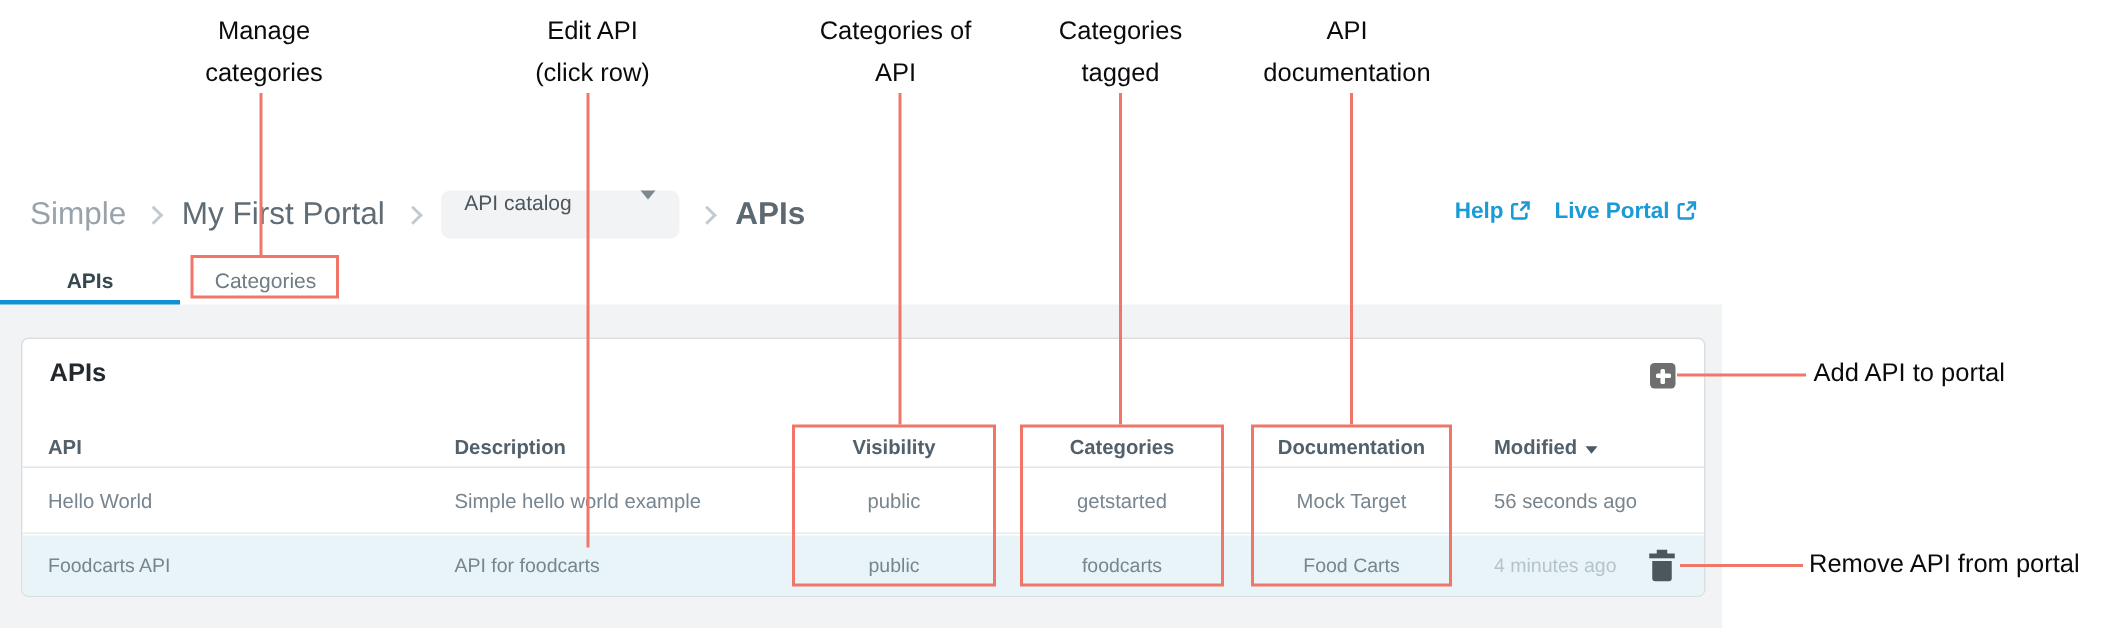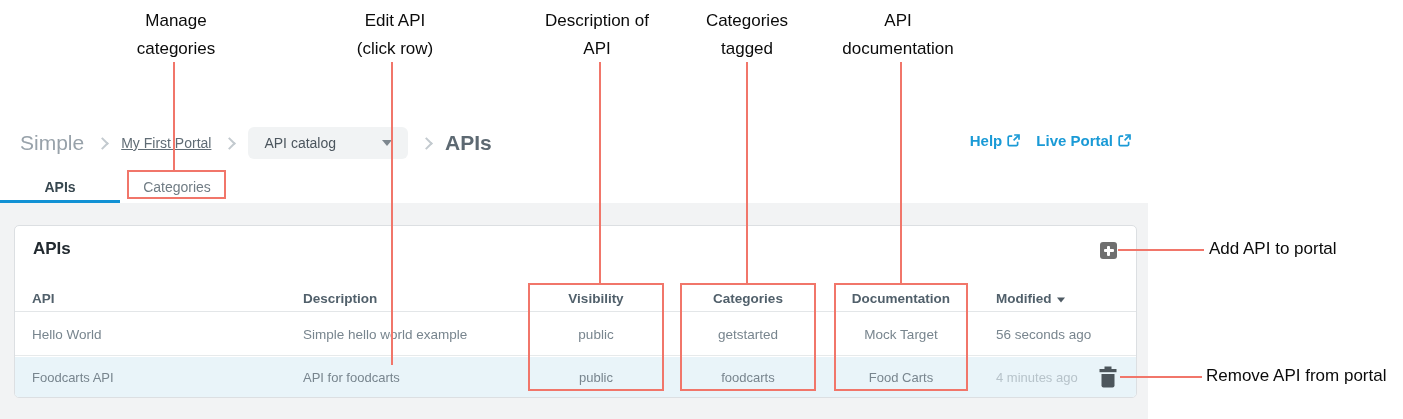--- a/index.html
+++ b/index.html
@@ -20,22 +20,22 @@
   body{background:#fff;font-family:"Liberation Sans",sans-serif;}
   .canvas{position:relative;width:1403px;height:419px;background:#fff;overflow:hidden;}
 
   
   .content-bg{position:absolute;left:0;top:203px;width:1148px;height:216px;background:var(--content-bg);}
 
   
   .breadcrumb{position:absolute;left:20px;top:126px;height:34px;display:flex;align-items:center;gap:13px;}
   .bc-root{font-size:21px;color:#98a2aa;cursor:pointer;}
   .bc-chevron{width:9px;height:9px;border-top:2px solid #c3cacf;border-right:2px solid #c3cacf;transform:rotate(45deg);margin:0 1px;}
-  .bc-portal{font-size:14px;color:#606c75;cursor:pointer;text-decoration:underline;}
-  .bc-chip{background:var(--chip-bg);border-radius:6px;height:32px;display:flex;align-items:center;padding:0 16px;gap:46px;cursor:pointer;}
+  .bc-portal{font-size:21px;color:#606c75;cursor:pointer;}
+  .bc-chip{background:var(--chip-bg);border-radius:6px;height:32px;display:flex;align-items:flex-start;padding:0 16px;gap:46px;cursor:pointer;}
   .bc-chip-label{font-size:14px;color:#4c565e;}
   .chip-caret{width:0;height:0;border-left:5px solid transparent;border-right:5px solid transparent;border-top:6px solid #7d878e;}
   .bc-current{font-size:21px;font-weight:bold;color:#5d6972;}
 
   
   .header-links{position:absolute;top:132px;right:272px;display:flex;align-items:center;gap:16px;}
   .hlink{display:flex;align-items:center;gap:5px;color:var(--accent-blue);font-size:15px;cursor:pointer;font-weight:bold;}
   .ext-icon{width:13px;height:13px;display:block;}
 
   
@@ -192,21 +192,21 @@
 
   <div class="top-label tl-manage">
     <div>Manage</div>
     <div>categories</div>
   </div>
   <div class="top-label tl-edit">
     <div>Edit API</div>
     <div>(click row)</div>
   </div>
   <div class="top-label tl-vis">
-    <div>Description of</div>
+    <div>Categories of</div>
     <div>API</div>
   </div>
   <div class="top-label tl-cat">
     <div>Categories</div>
     <div>tagged</div>
   </div>
   <div class="top-label tl-doc">
     <div>API</div>
     <div>documentation</div>
   </div>

